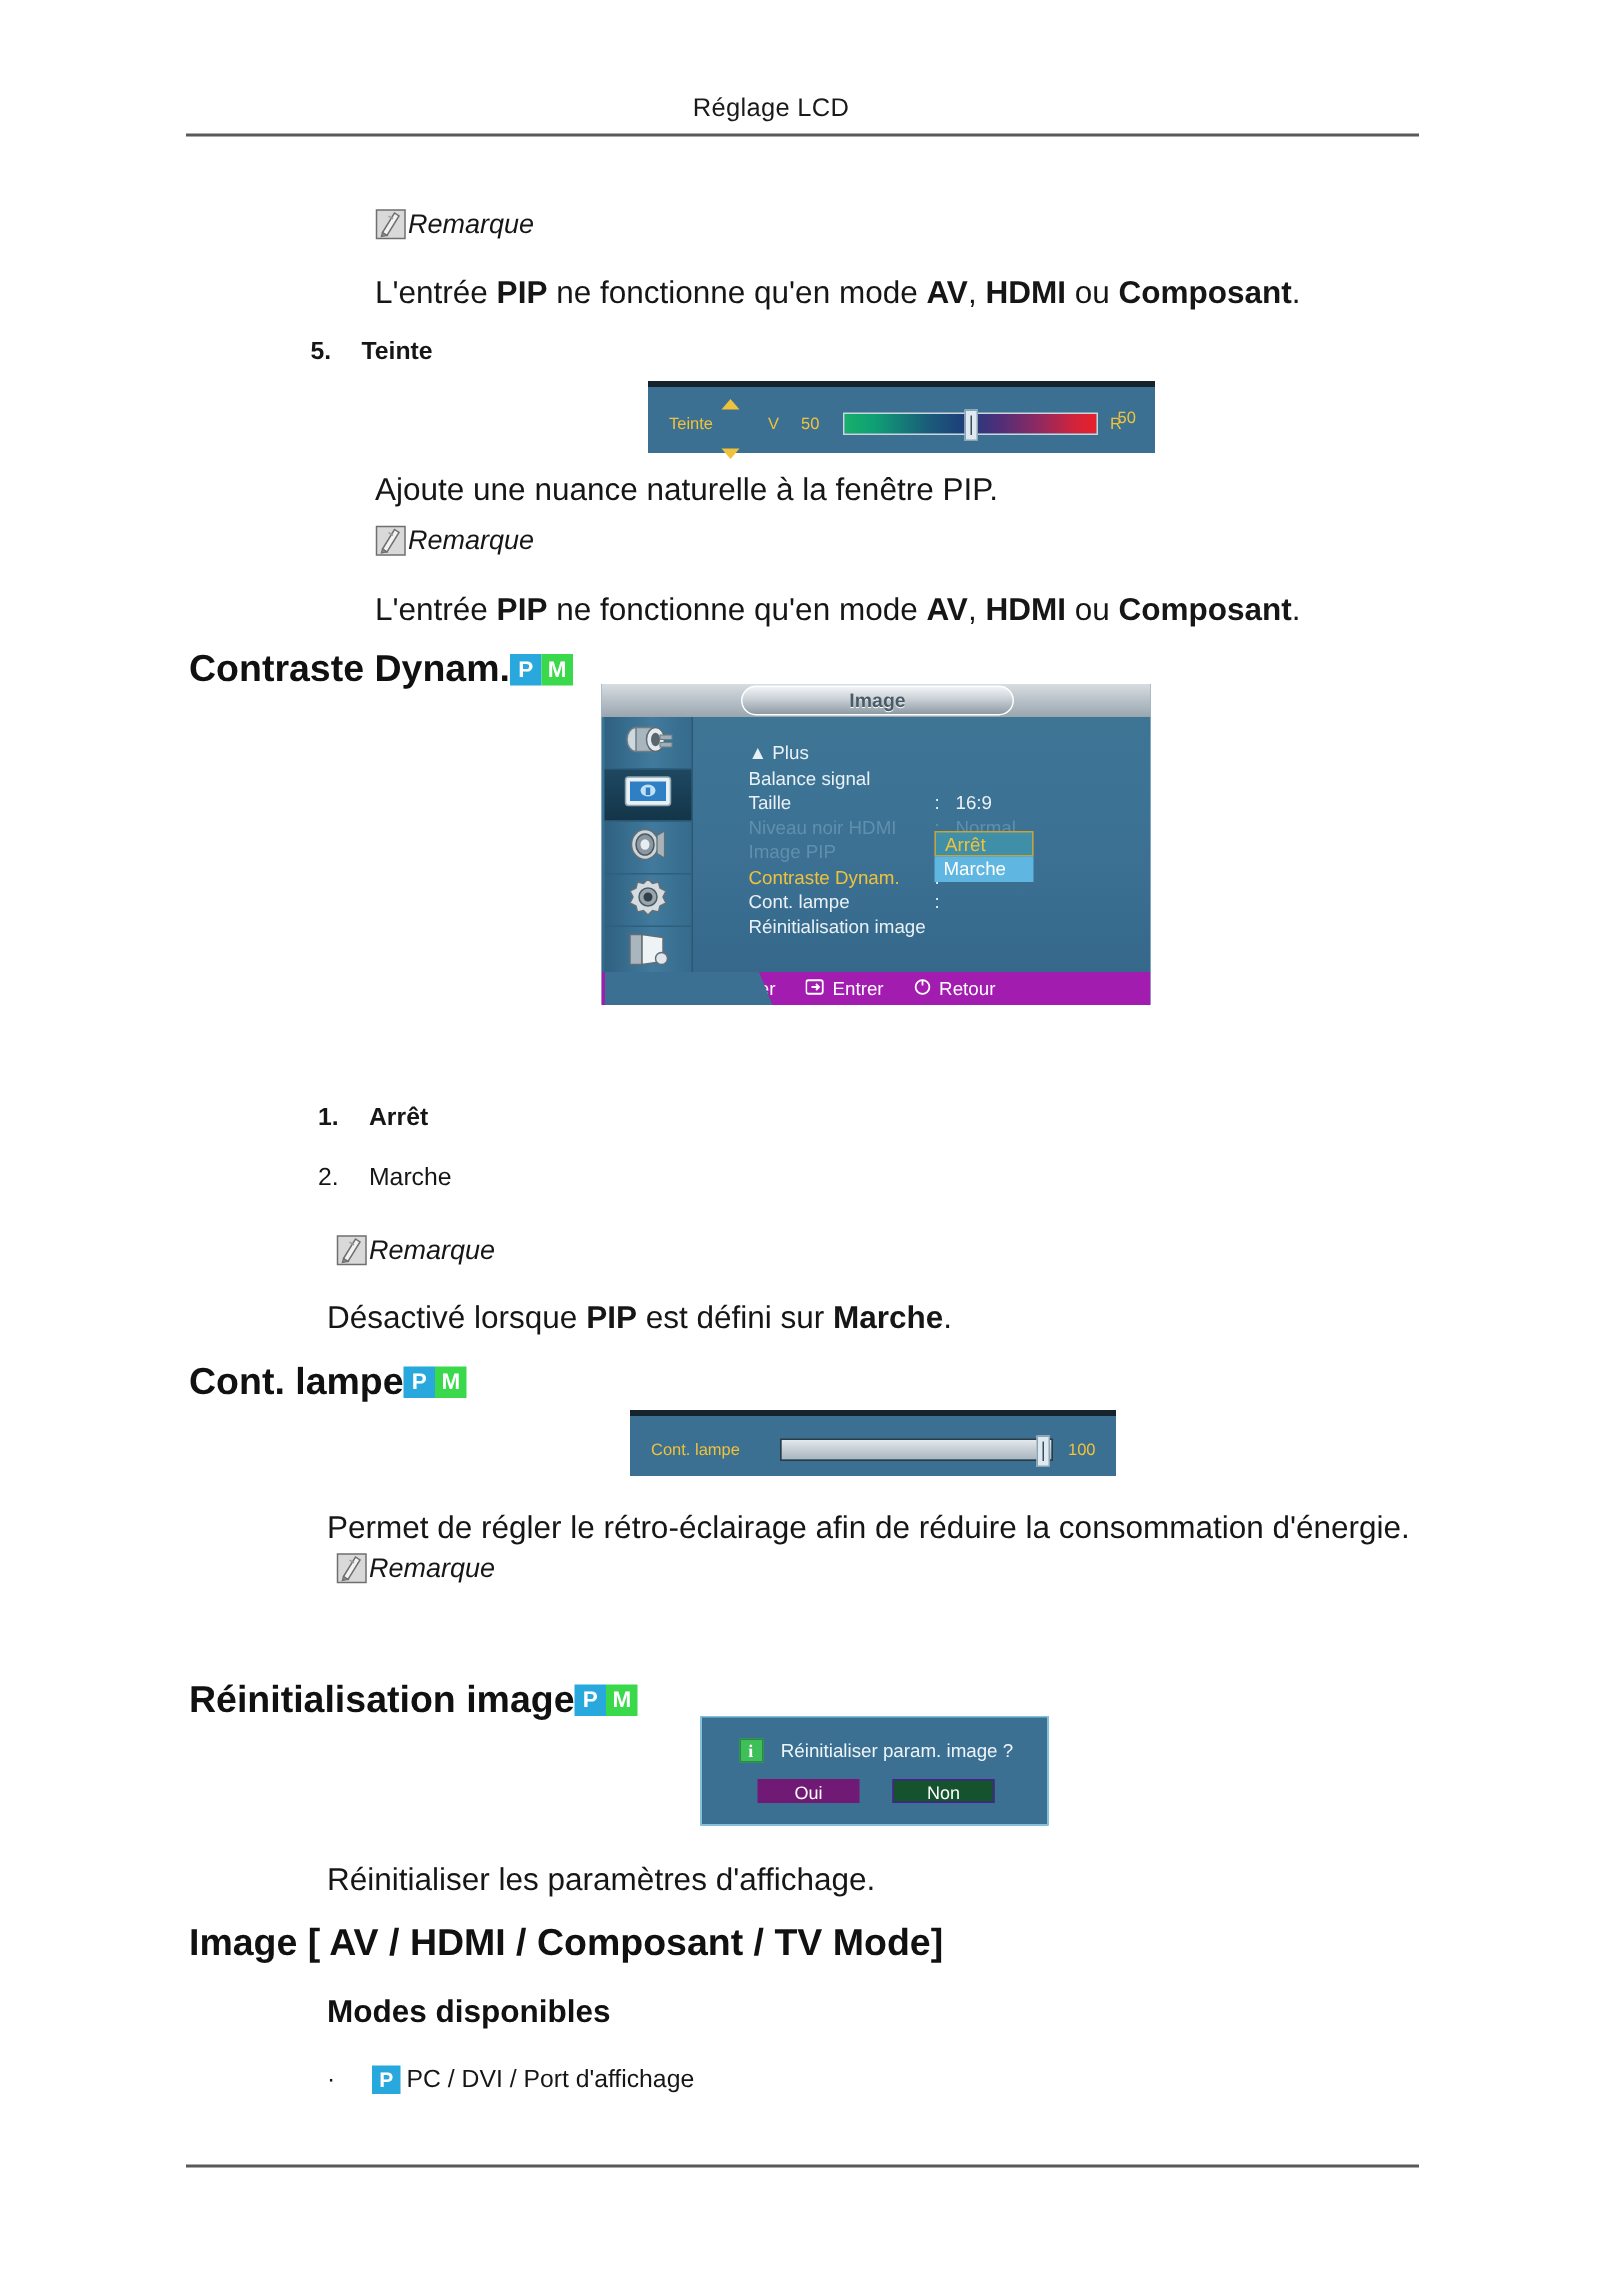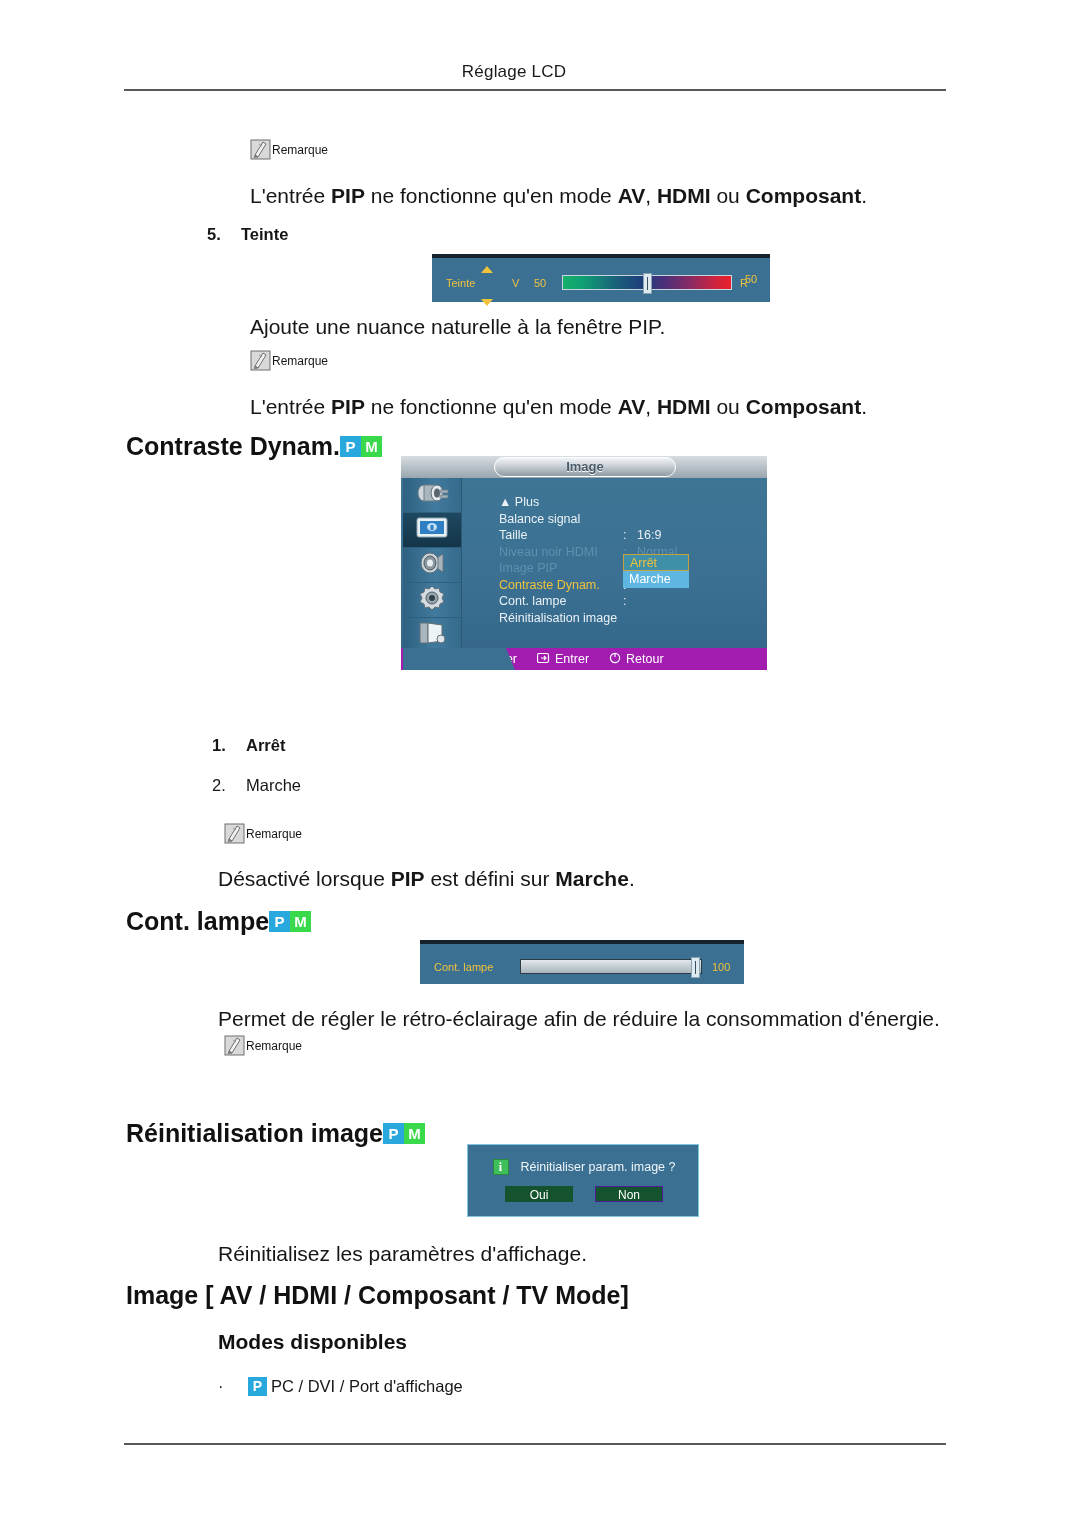--- a/index.html
+++ b/index.html
@@ -55,22 +55,23 @@
   .b { font-weight: bold; }
 
   
   .note {
     position: absolute;
     display: flex;
     align-items: center;
     gap: 0px;
   }
   .note-label {
-    font-size: 12px;
+    font-size: 18px;
     color: #161616;
+    font-style: italic;
   }
   .note-icon {
     width: 21px;
     height: 21px;
     display: inline-block;
     position: relative;
     margin-right: 1px;
     flex: 0 0 auto;
   }
 
@@ -387,21 +388,21 @@
     justify-content: center;
     gap: 22px;
   }
   .dlg-btn {
     width: 68px;
     height: 16px;
     line-height: 16px;
     text-align: center;
     font-size: 12px;
     color: #ffffff;
-    background: #14532d;
+    background: #701a75;
     box-sizing: border-box;
     border: 1px solid transparent;
   }
   .dlg-btn.selected {
     border: 1px solid #4c1d95;
     background: #14532d;
   }
   .info-ico {
     width: 16px; height: 16px;
     background: #3fbf5a;
@@ -687,21 +688,21 @@
     <div class="dlg-row1">
       <span class="info-ico">i</span>
       <span class="dlg-msg">Réinitialiser param. image ?</span>
     </div>
     <div class="dlg-btns">
       <span class="dlg-btn">Oui</span>
       <span class="dlg-btn selected">Non</span>
     </div>
   </div>
 
-  <div class="txt" style="left:218px; top:1241px;">Réinitialisez les paramètres d'affichage.</div>
+  <div class="txt" style="left:218px; top:1241px;">Réinitialiser les paramètres d'affichage.</div>
 
   <div class="heading" style="top:1281px;">
     <span>Image [ AV / HDMI / Composant / TV Mode]</span>
   </div>
 
   <div class="subheading" style="top:1330px;">Modes disponibles</div>
 
   <div class="bullet-line" style="top:1377px;">
     <span class="bullet-dot">·</span>
     <span class="badge-inline">P</span>

